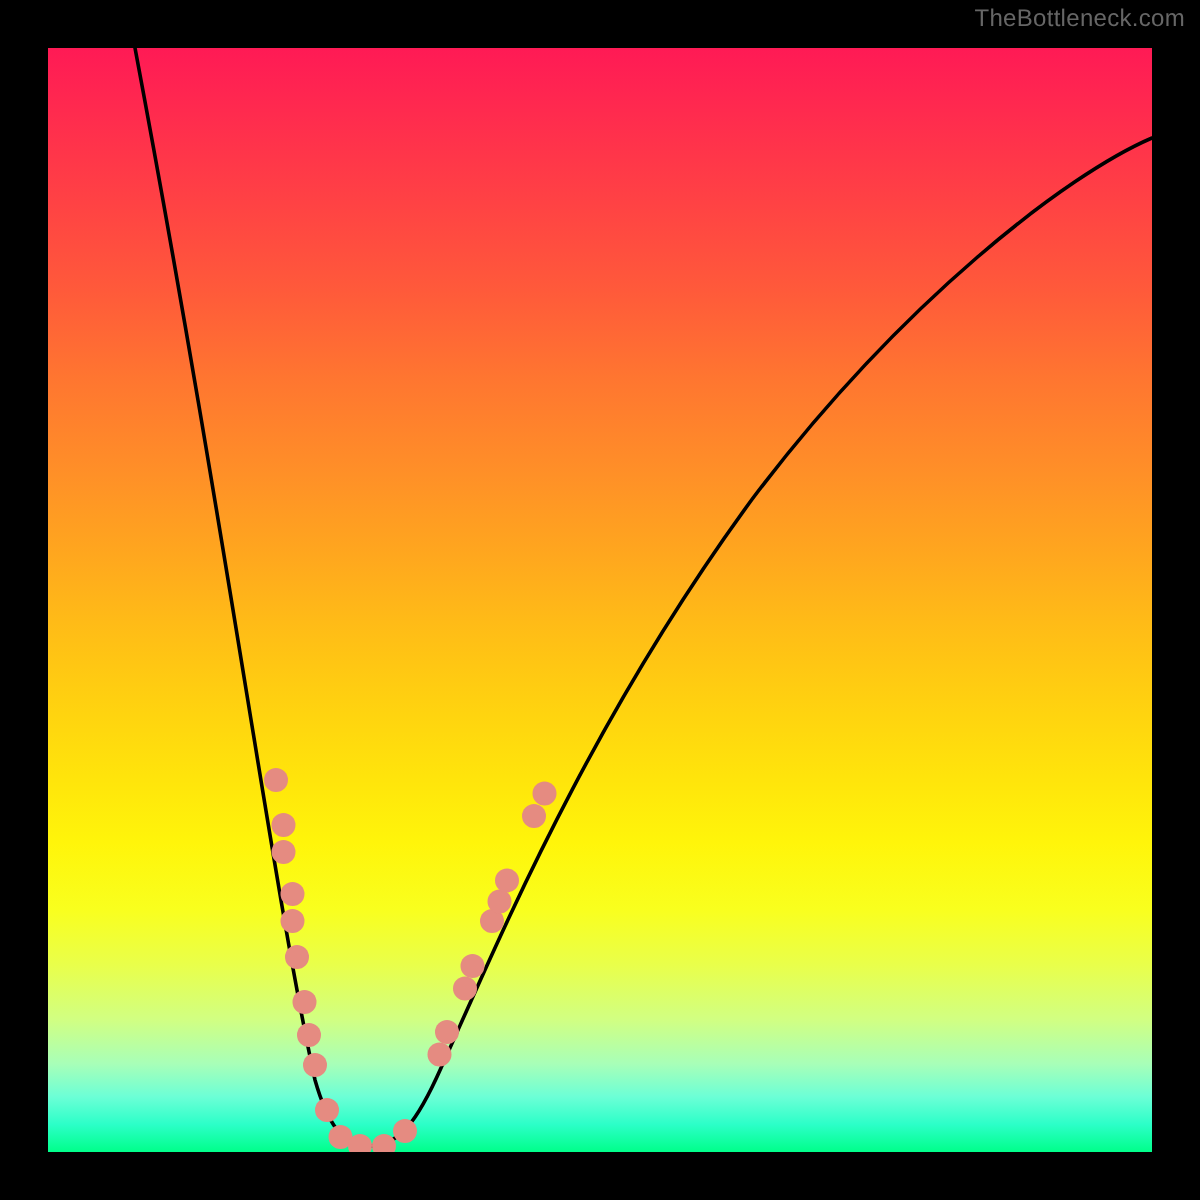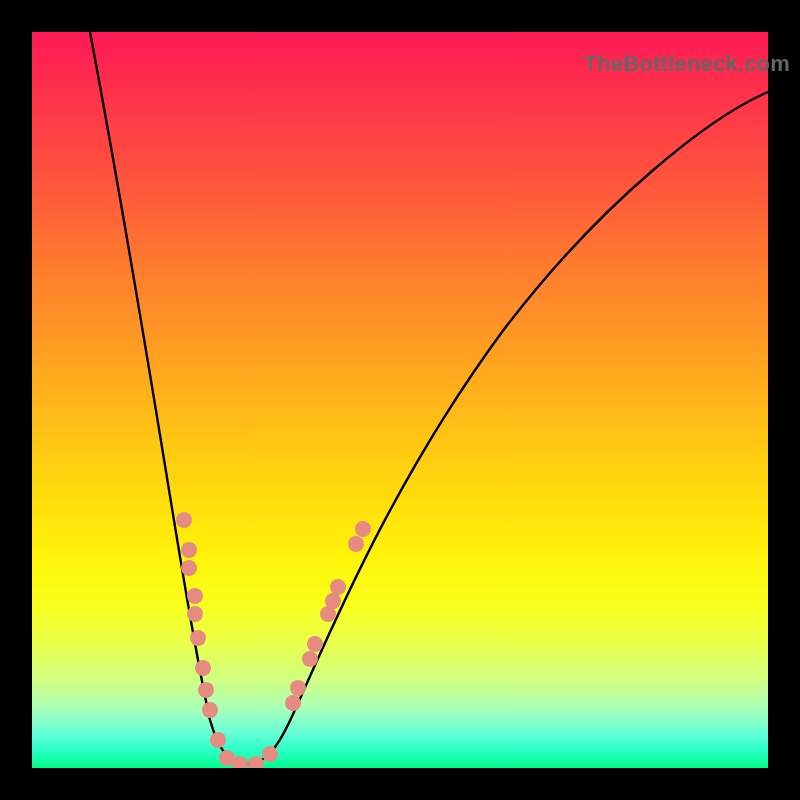--- a/index.html
+++ b/index.html
@@ -60,25 +60,24 @@
     left: 0;
     top: 0;
     width: 100%;
     height: 100%;
   }
   .watermark {
     position: absolute;
     top: 4px;
     right: 10px;
     color: #666;
-    font-size: 22px;
-    font-weight: 700;
+    font-size: 16px;
+    font-weight: 400;
     letter-spacing: 0.2px;
     user-select: none;
-    margin-top: 47px;
   }
 </style>
 </head>
 <body>
 
 <div class="frame">
   <div class="plot">
     <div class="gradient"></div>
     <svg class="curve" viewBox="0 0 736 736" preserveAspectRatio="none">
       <path fill="none" stroke="#000" stroke-width="2.4" stroke-linecap="round" d="M 58 0 C 120 330, 150 560, 178 688 C 186 716, 196 732, 214 732 C 234 732, 246 716, 262 680 C 300 596, 360 450, 470 300 C 570 168, 680 84, 736 60"></path>

